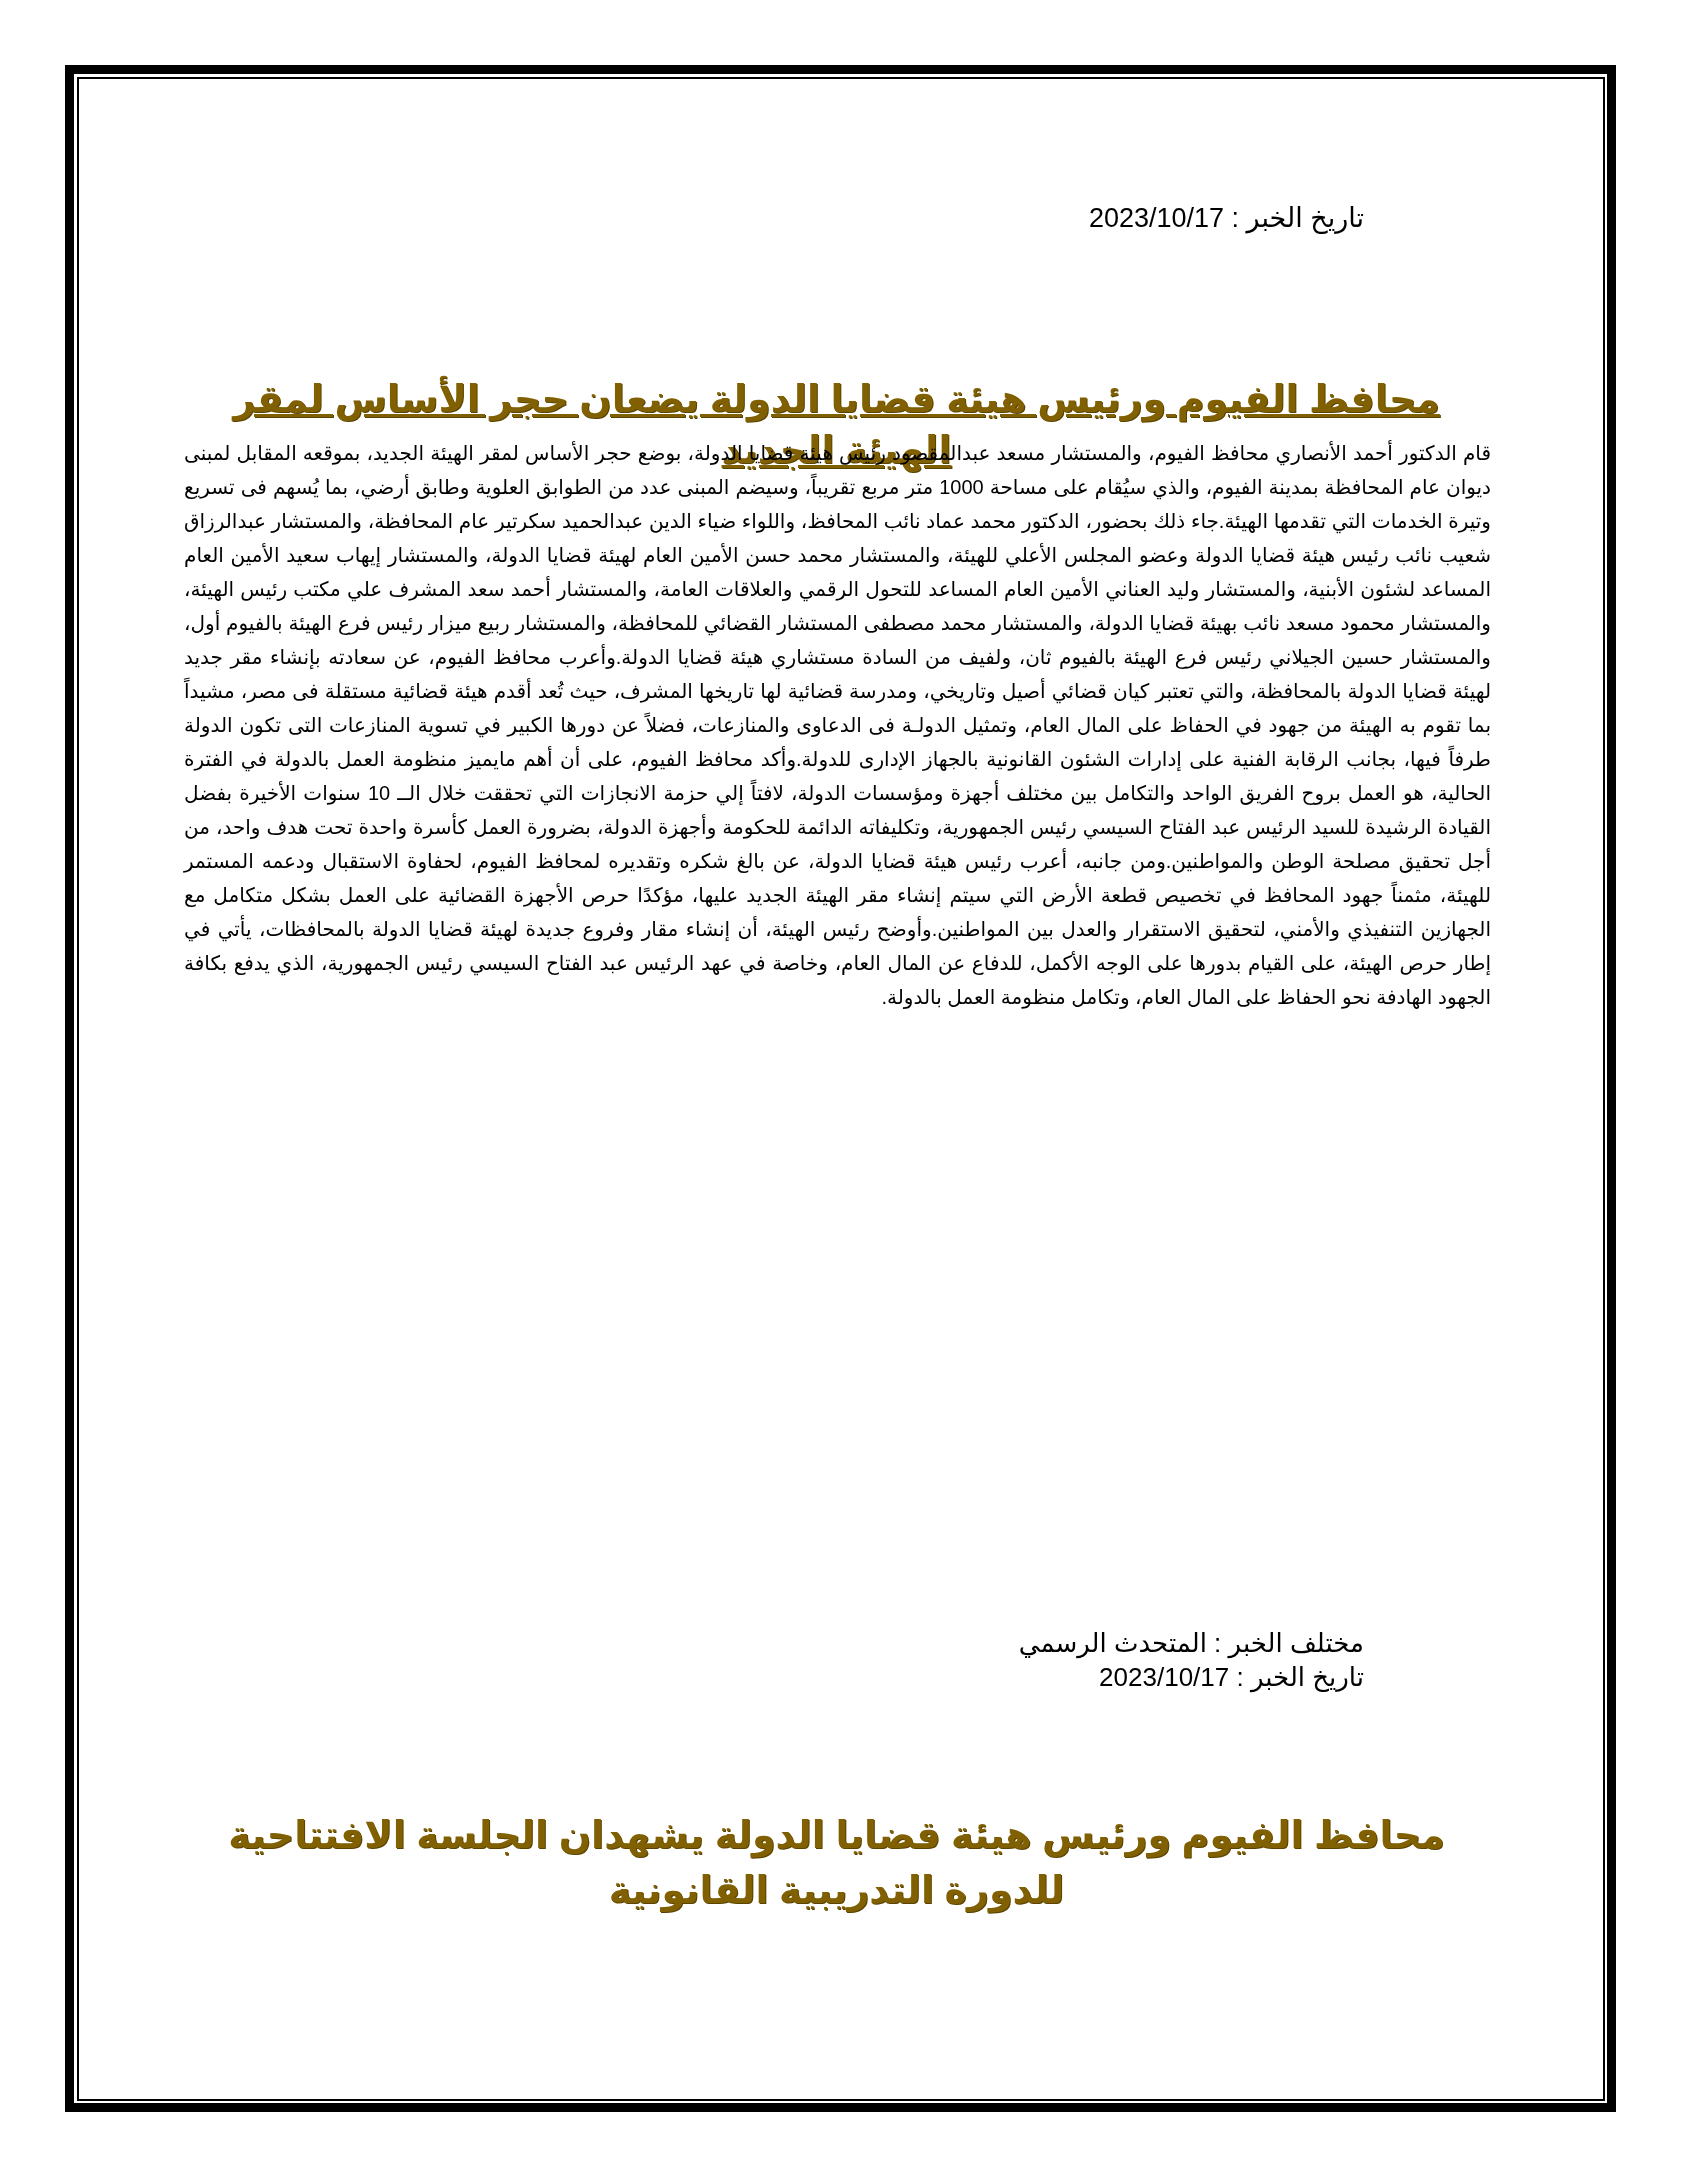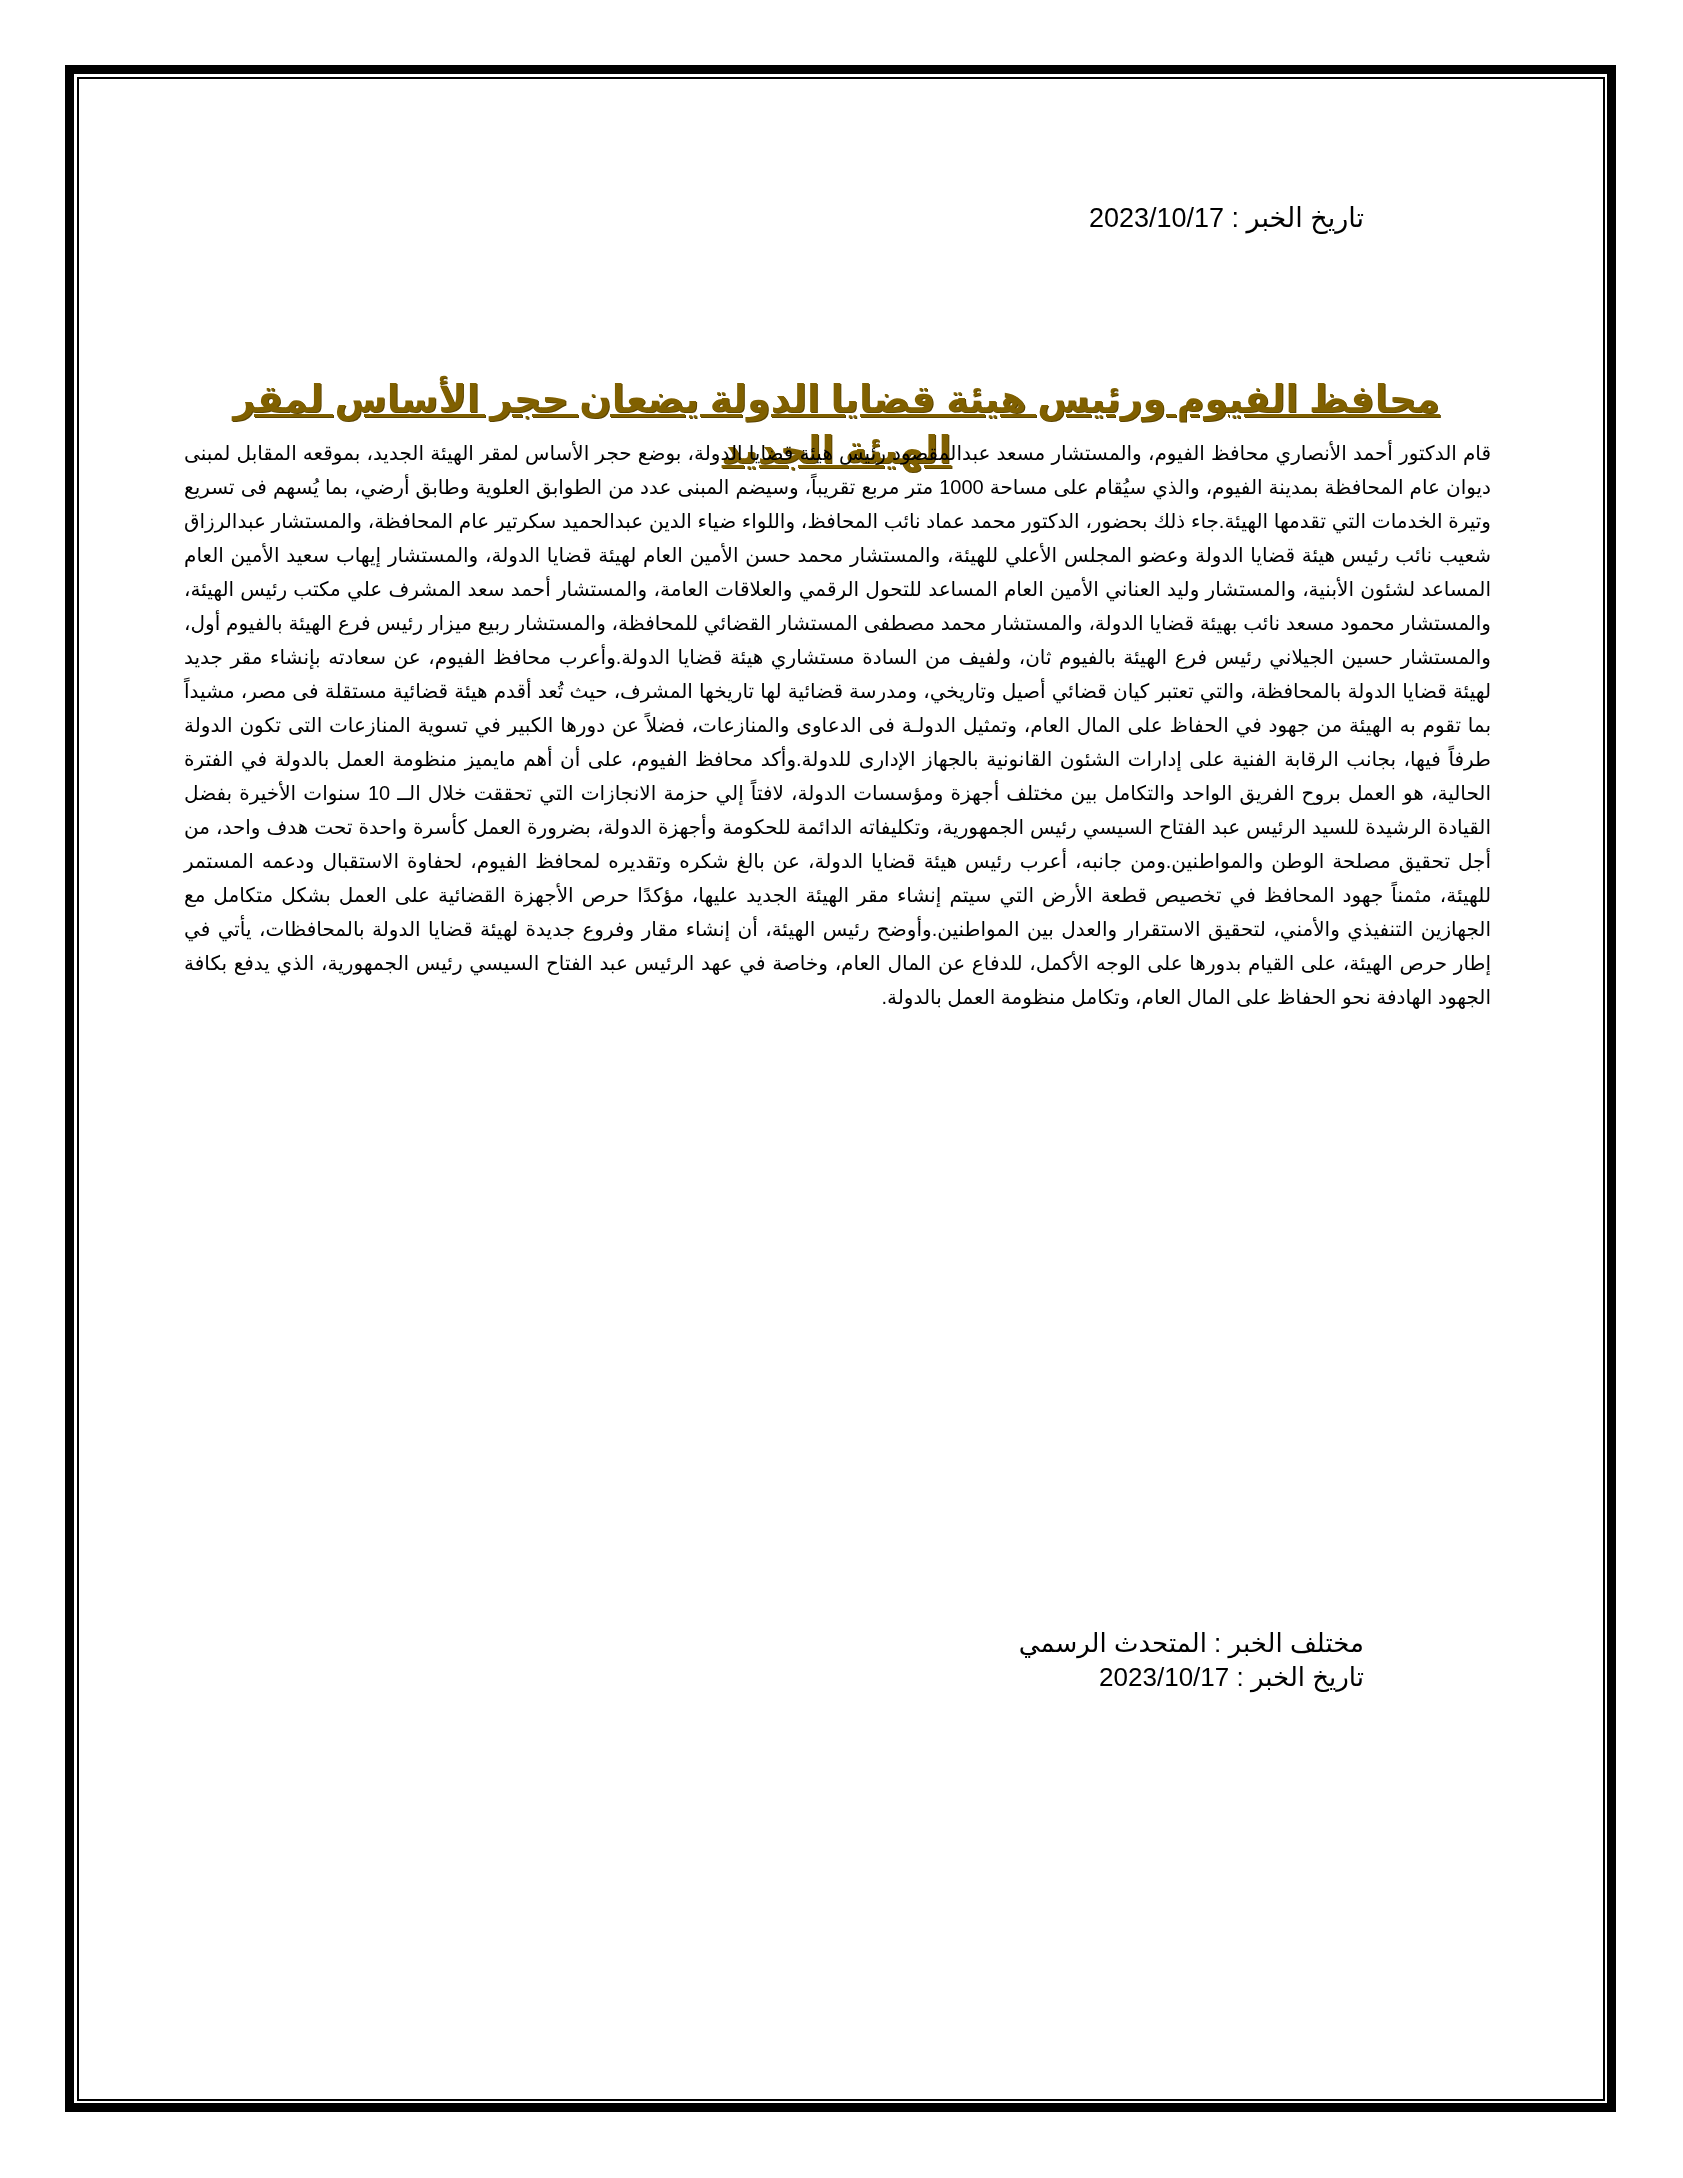--- a/index.html
+++ b/index.html
@@ -32,14 +32,15 @@
 
   <h1 class="headline headline-1" style="margin:0;">محافظ الفيوم ورئيس هيئة قضايا الدولة يضعان حجر الأساس لمقر الهيئة الجديد</h1>
 
   <p class="body-text" style="margin:0;">قام الدكتور أحمد الأنصاري محافظ الفيوم، والمستشار مسعد عبدالمقصود رئيس هيئة قضايا الدولة، بوضع حجر الأساس لمقر الهيئة الجديد، بموقعه المقابل لمبنى ديوان عام المحافظة بمدينة الفيوم، والذي سيُقام على مساحة 1000 متر مربع تقريباً، وسيضم المبنى عدد من الطوابق العلوية وطابق أرضي، بما يُسهم فى تسريع وتيرة الخدمات التي تقدمها الهيئة.جاء ذلك بحضور، الدكتور محمد عماد نائب المحافظ، واللواء ضياء الدين عبدالحميد سكرتير عام المحافظة، والمستشار عبدالرزاق شعيب نائب رئيس هيئة قضايا الدولة وعضو المجلس الأعلي للهيئة، والمستشار محمد حسن الأمين العام لهيئة قضايا الدولة، والمستشار إيهاب سعيد الأمين العام المساعد لشئون الأبنية، والمستشار وليد العناني الأمين العام المساعد للتحول الرقمي والعلاقات العامة، والمستشار أحمد سعد المشرف علي مكتب رئيس الهيئة، والمستشار محمود مسعد نائب بهيئة قضايا الدولة، والمستشار محمد مصطفى المستشار القضائي للمحافظة، والمستشار ربيع ميزار رئيس فرع الهيئة بالفيوم أول، والمستشار حسين الجيلاني رئيس فرع الهيئة بالفيوم ثان، ولفيف من السادة مستشاري هيئة قضايا الدولة.وأعرب محافظ الفيوم، عن سعادته بإنشاء مقر جديد لهيئة قضايا الدولة بالمحافظة، والتي تعتبر كيان قضائي أصيل وتاريخي، ومدرسة قضائية لها تاريخها المشرف، حيث تُعد أقدم هيئة قضائية مستقلة فى مصر، مشيداً بما تقوم به الهيئة من جهود في الحفاظ على المال العام، وتمثيل الدولـة فى الدعاوى والمنازعات، فضلاً عن دورها الكبير في تسوية المنازعات التى تكون الدولة طرفاً فيها، بجانب الرقابة الفنية على إدارات الشئون القانونية بالجهاز الإدارى للدولة.وأكد محافظ الفيوم، على أن أهم مايميز منظومة العمل بالدولة في الفترة الحالية، هو العمل بروح الفريق الواحد والتكامل بين مختلف أجهزة ومؤسسات الدولة، لافتاً إلي حزمة الانجازات التي تحققت خلال الــ 10 سنوات الأخيرة بفضل القيادة الرشيدة للسيد الرئيس عبد الفتاح السيسي رئيس الجمهورية، وتكليفاته الدائمة للحكومة وأجهزة الدولة، بضرورة العمل كأسرة واحدة تحت هدف واحد، من أجل تحقيق مصلحة الوطن والمواطنين.ومن جانبه، أعرب رئيس هيئة قضايا الدولة، عن بالغ شكره وتقديره لمحافظ الفيوم، لحفاوة الاستقبال ودعمه المستمر للهيئة، مثمناً جهود المحافظ في تخصيص قطعة الأرض التي سيتم إنشاء مقر الهيئة الجديد عليها، مؤكدًا حرص الأجهزة القضائية على العمل بشكل متكامل مع الجهازين التنفيذي والأمني، لتحقيق الاستقرار والعدل بين المواطنين.وأوضح رئيس الهيئة، أن إنشاء مقار وفروع جديدة لهيئة قضايا الدولة بالمحافظات، يأتي في إطار حرص الهيئة، على القيام بدورها على الوجه الأكمل، للدفاع عن المال العام، وخاصة في عهد الرئيس عبد الفتاح السيسي رئيس الجمهورية، الذي يدفع بكافة الجهود الهادفة نحو الحفاظ على المال العام، وتكامل منظومة العمل بالدولة.</p>
 
   <div class="src-block">
     <div>مختلف الخبر : المتحدث الرسمي</div>
     <div>تاريخ الخبر : 2023/10/17</div>
   </div>
 
+  <h1 class="headline headline-2" style="margin:0;">محافظ الفيوم ورئيس هيئة قضايا الدولة يشهدان الجلسة الافتتاحية للدورة التدريبية القانونية</h1>
 </div>
 
 
 </body></html>

